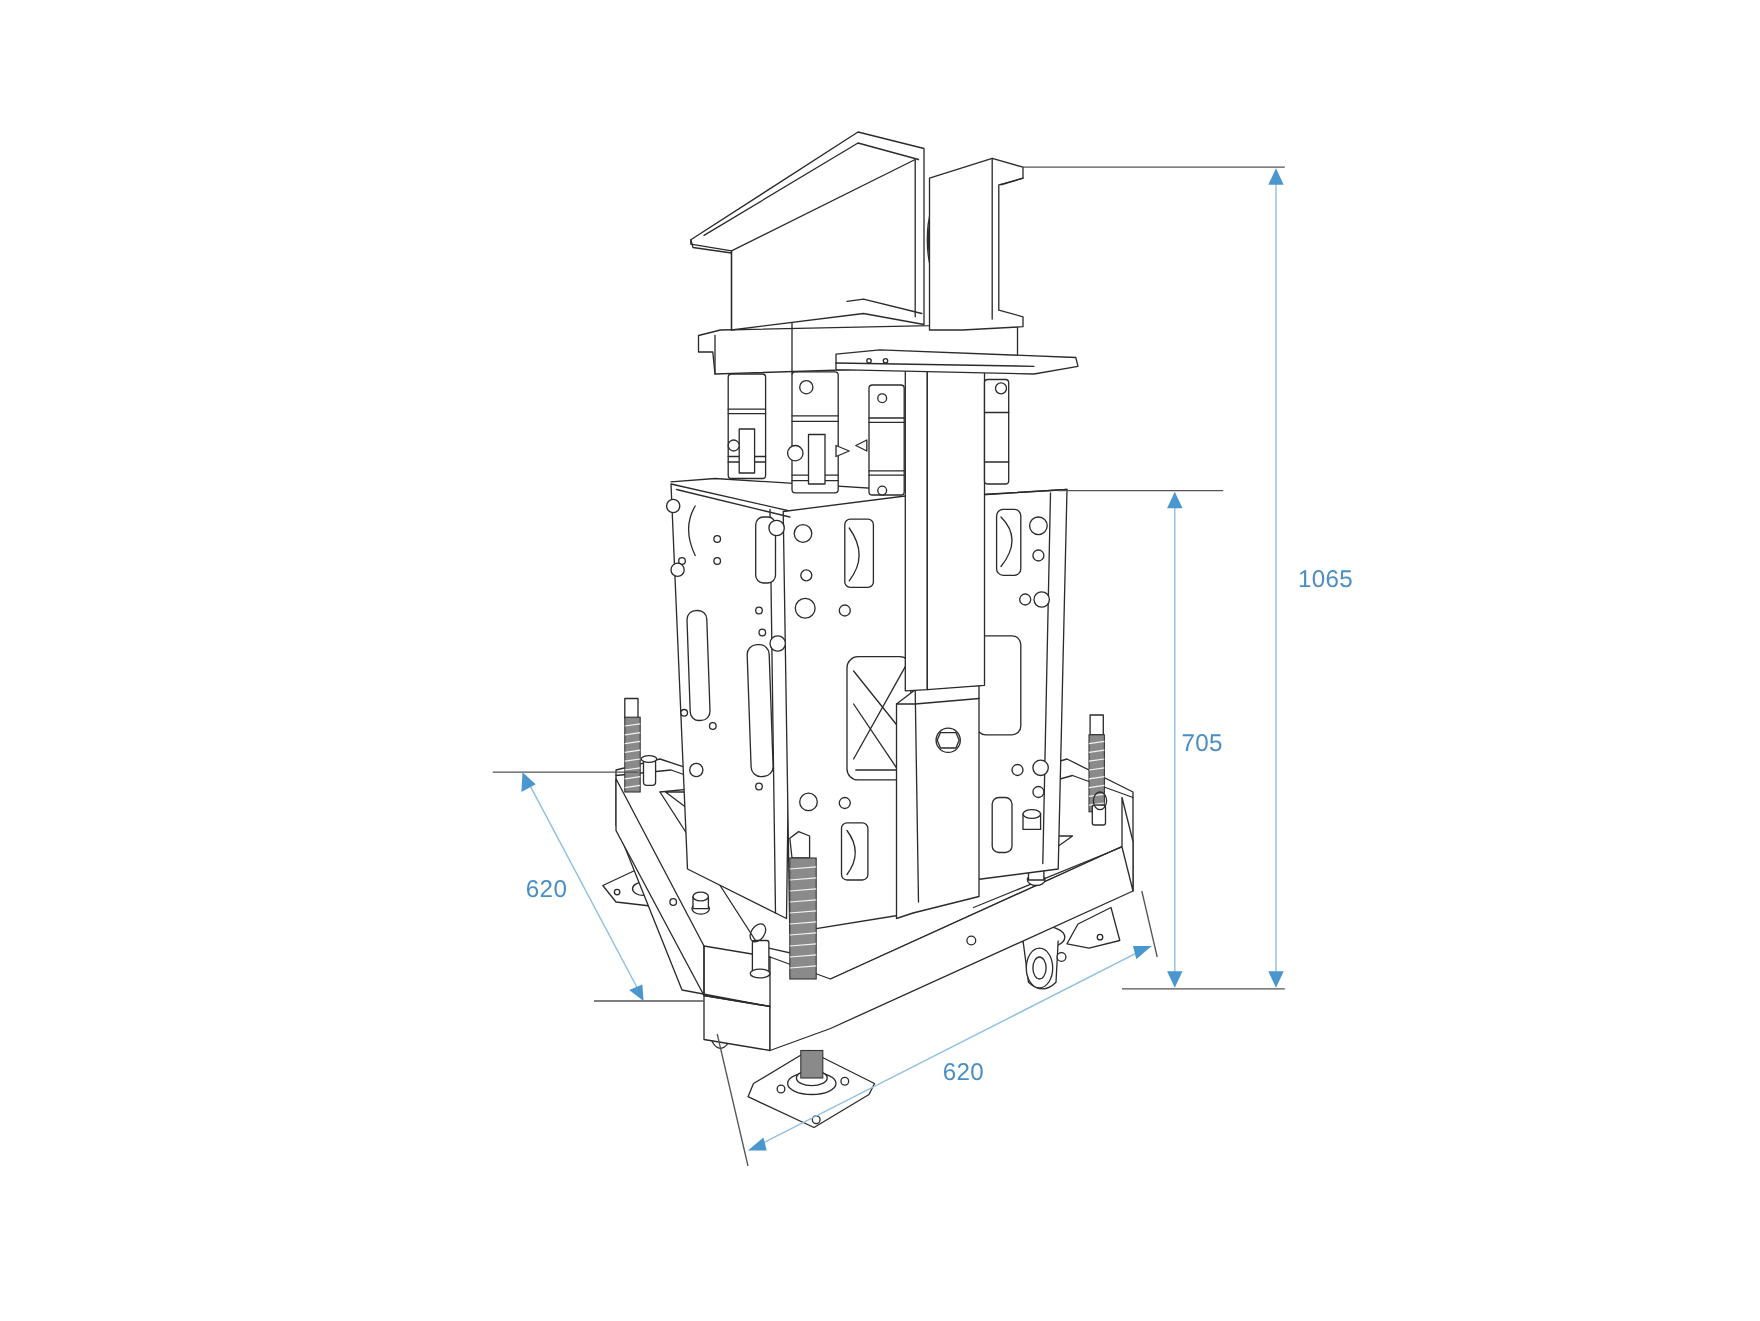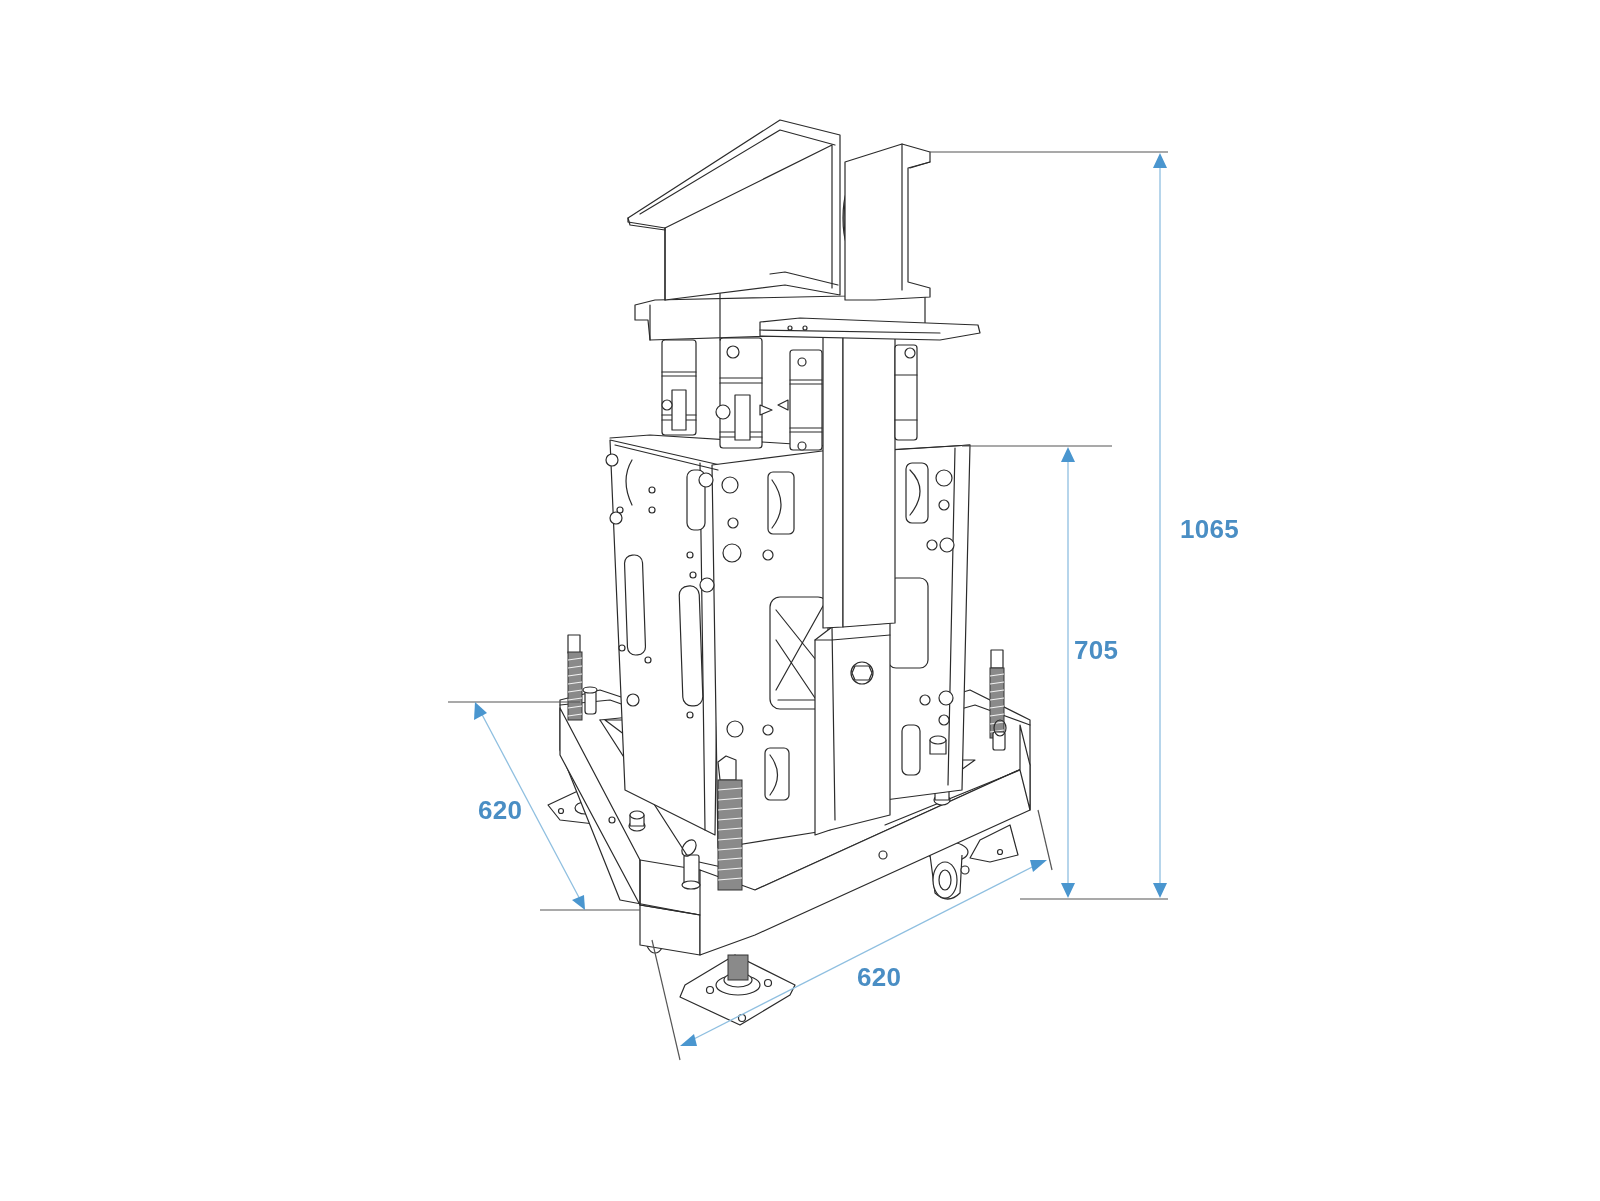--- a/index.html
+++ b/index.html
@@ -1,19 +1,19 @@
 <!DOCTYPE html>
 <html><head>
 <meta charset="utf-8">
 <style>
   html, body { margin: 0; padding: 0; background: #ffffff; }
   body { width: 1600px; height: 1201px; position: relative; overflow: hidden;
          font-family: "Liberation Sans", sans-serif; }
   #drawing { position: absolute; left: 0; top: 0; }
-  .dim-label { position: absolute; color: #4a8ec4; font-weight: bold; font-size: 26px;
+  .dim-label { position: absolute; color: #4a8ec4; font-weight: normal; font-size: 22px;
                font-family: "Liberation Sans", sans-serif; letter-spacing: 0.3px; }
   .ln { fill: none; stroke: #2b2b2b; stroke-width: 1.2; stroke-linejoin: round; stroke-linecap: round; }
   .ln-f { fill: #ffffff; stroke: #2b2b2b; stroke-width: 1.2; stroke-linejoin: round; }
   .thread { fill: #8a8a8a; stroke: #333; stroke-width: 1; }
   .thread-line { stroke: #f2f2f2; stroke-width: 1.1; }
   .ext { stroke: #555; stroke-width: 1.2; fill: none; }
   .dim { stroke: #8fbfe0; stroke-width: 1.3; fill: none; }
   .arrow { fill: #4a96cf; }
 </style>
 </head>
@@ -279,15 +279,15 @@
   <g>
     <line class="ext" x1="652" y1="940" x2="680" y2="1060"></line>
     <line class="ext" x1="1038" y1="810" x2="1052" y2="870"></line>
     <line class="dim" x1="684" y1="1044" x2="1042" y2="862"></line>
     <polygon class="arrow" points="680,1046 694,1034 697,1046"></polygon>
     <polygon class="arrow" points="1047,860 1033,872 1030,860"></polygon>
   </g>
 </svg>
 
 <div class="dim-label" style="left:1180px; top:514px;">1065</div>
-<div class="dim-label" style="left:1074px; top:635px;">705</div>
+<div class="dim-label" style="left:1074px; top:663px;">705</div>
 <div class="dim-label" style="left:478px; top:795px;">620</div>
 <div class="dim-label" style="left:857px; top:962px;">620</div>
 
 </body></html>

